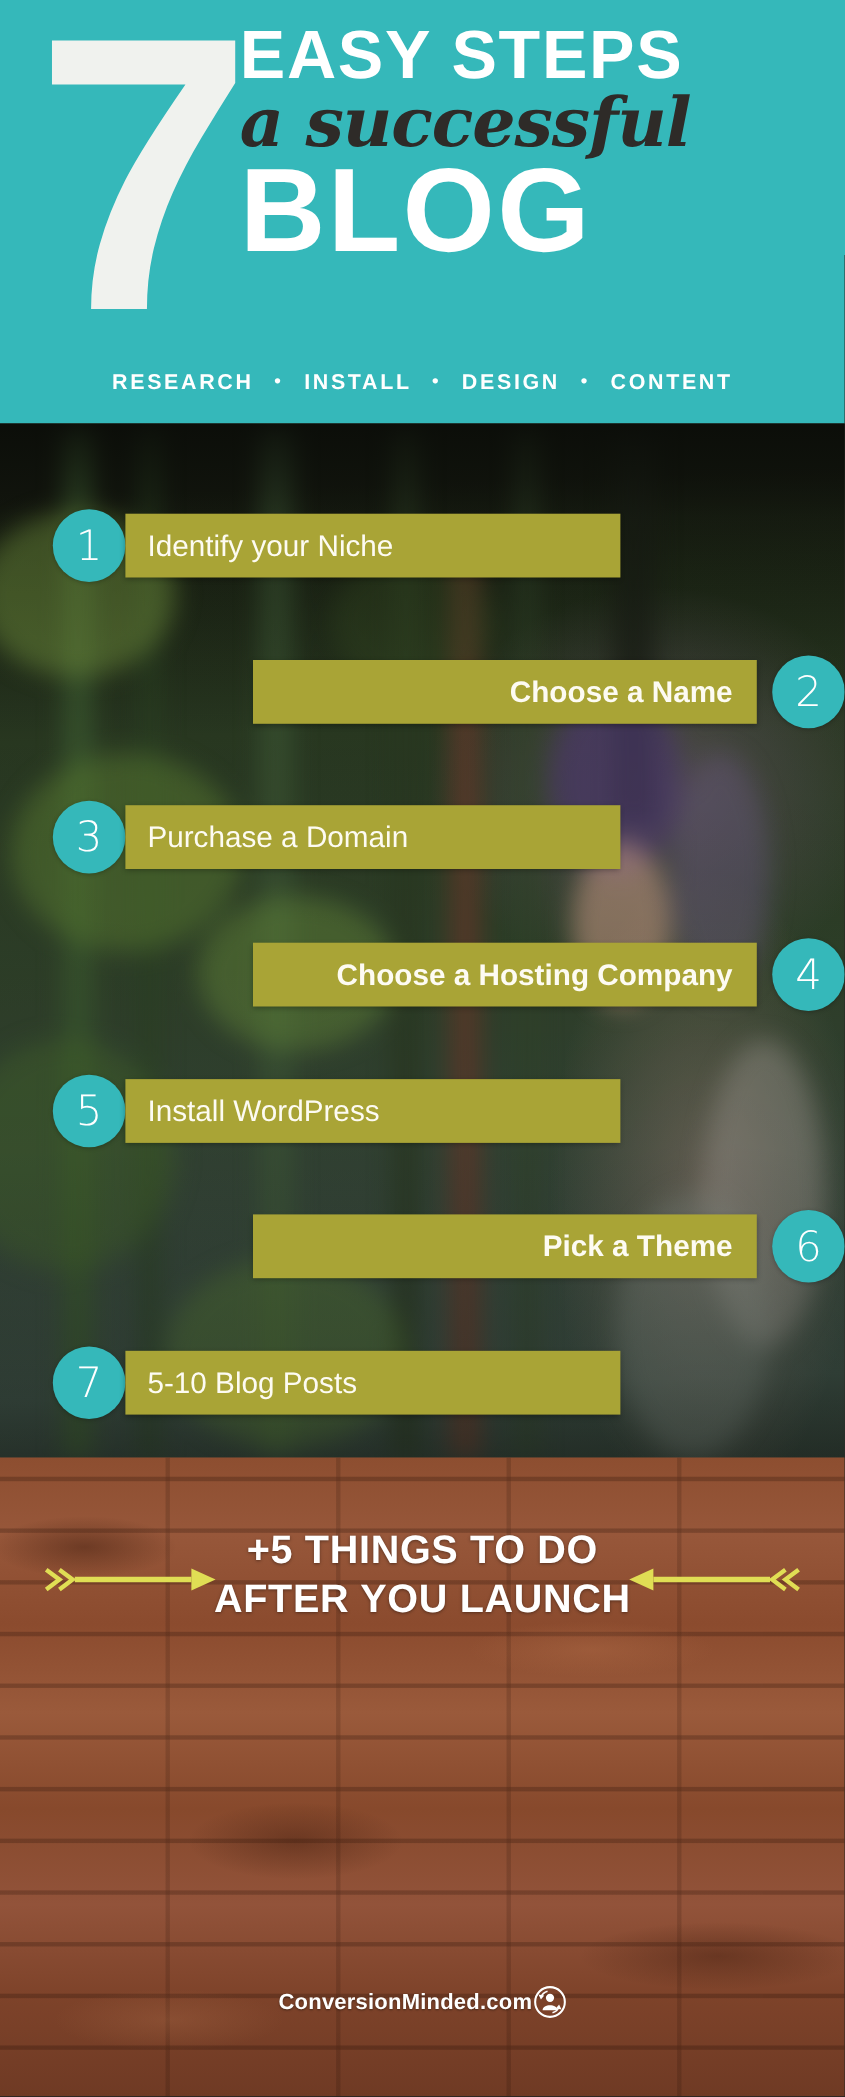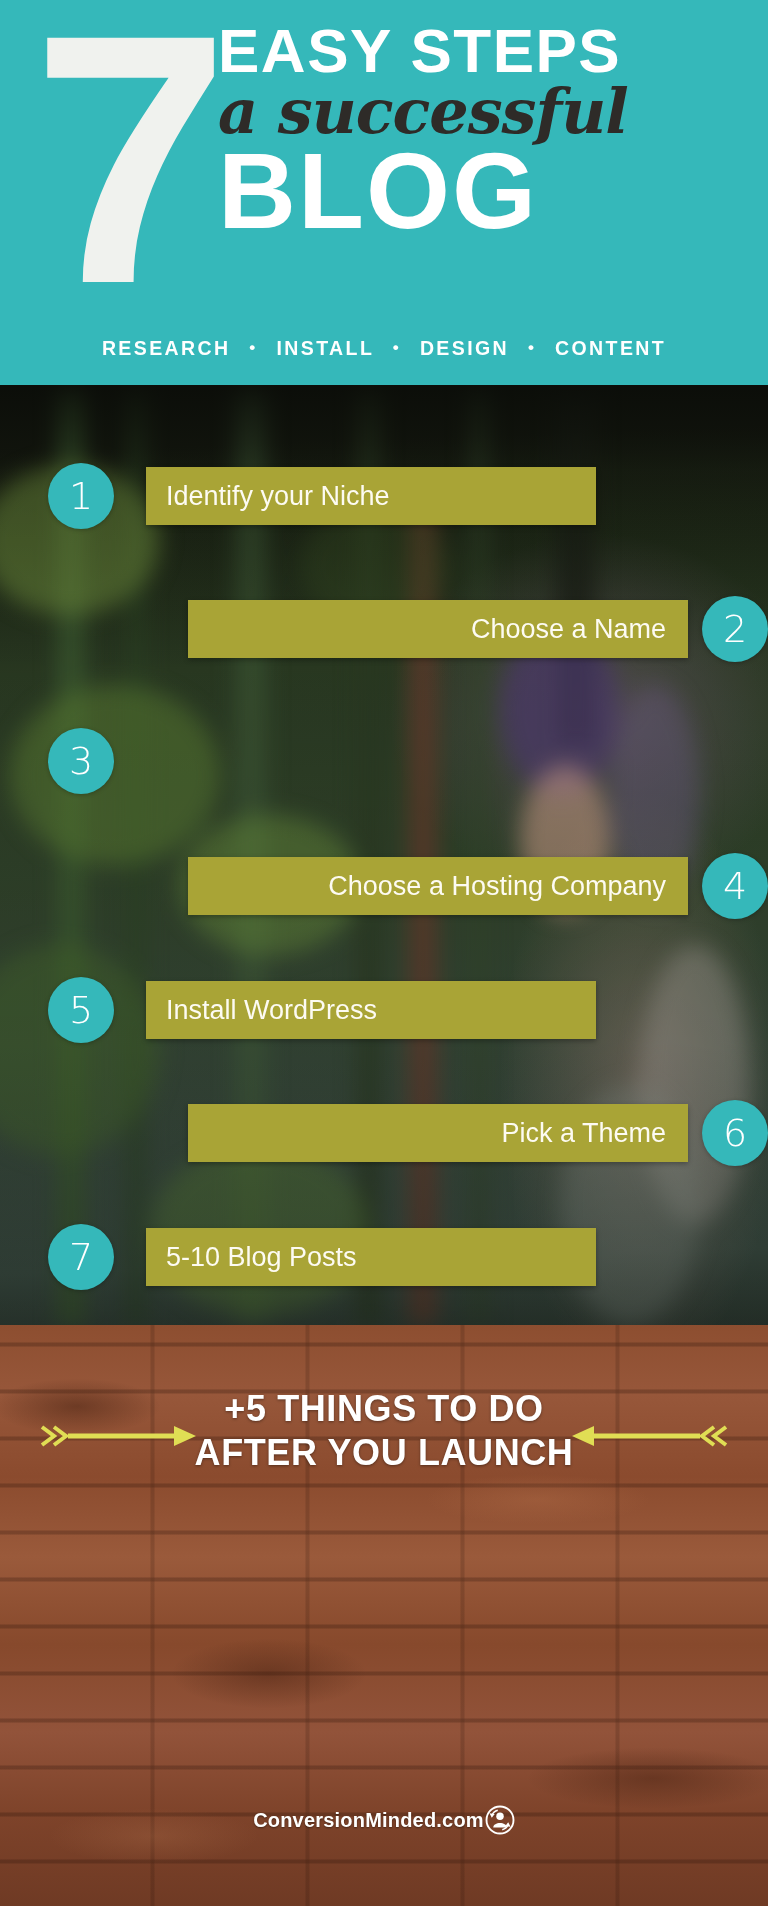--- a/index.html
+++ b/index.html
@@ -169,22 +169,22 @@
     display: flex;
     align-items: center;
     color: #fdfbf2;
     font-size: 27px;
     font-weight: 400;
     box-shadow: 0 2px 5px rgba(0,0,0,0.3);
     box-sizing: border-box;
   }
   .bar.left-label  { justify-content: flex-start; padding-left: 22px; }
   .bar.right-label { justify-content: flex-end;   padding-right: 22px; }
-  .bar.w-left  { width: 450px; margin-left: 32px; padding-left: 20px; }
-  .bar.w-right { width: 500px; margin-right: 14px; }
+  .bar.w-left  { width: 450px; margin-left: 0; padding-left: 20px; }
+  .bar.w-right { width: 458px; margin-right: 14px; font-weight: bold; }
 
   
   .footer {
     position: absolute;
     left: 0; top: 1325px;
     width: 768px;
     height: 581px;
     overflow: hidden;
     background:
       linear-gradient(180deg, #8d4e30 0%, #97573a 12%, #8b4b2e 26%, #9a5a3b 40%, #87492c 55%, #92533a 70%, #7e432a 84%, #6f3a24 100%);
@@ -316,20 +316,23 @@
 
     <div class="step-row right" style="top:209px;">
       <div class="bar w-right right-label">
         <span>Choose a Name</span>
       </div>
       <div class="circle">2</div>
     </div>
 
     <div class="step-row left" style="top:341px;">
       <div class="circle">3</div>
+      <div class="bar w-left left-label">
+        <span>Purchase a Domain</span>
+      </div>
     </div>
 
     <div class="step-row right" style="top:466px;">
       <div class="bar w-right right-label">
         <span>Choose a Hosting Company</span>
       </div>
       <div class="circle">4</div>
     </div>
 
     <div class="step-row left" style="top:590px;">

